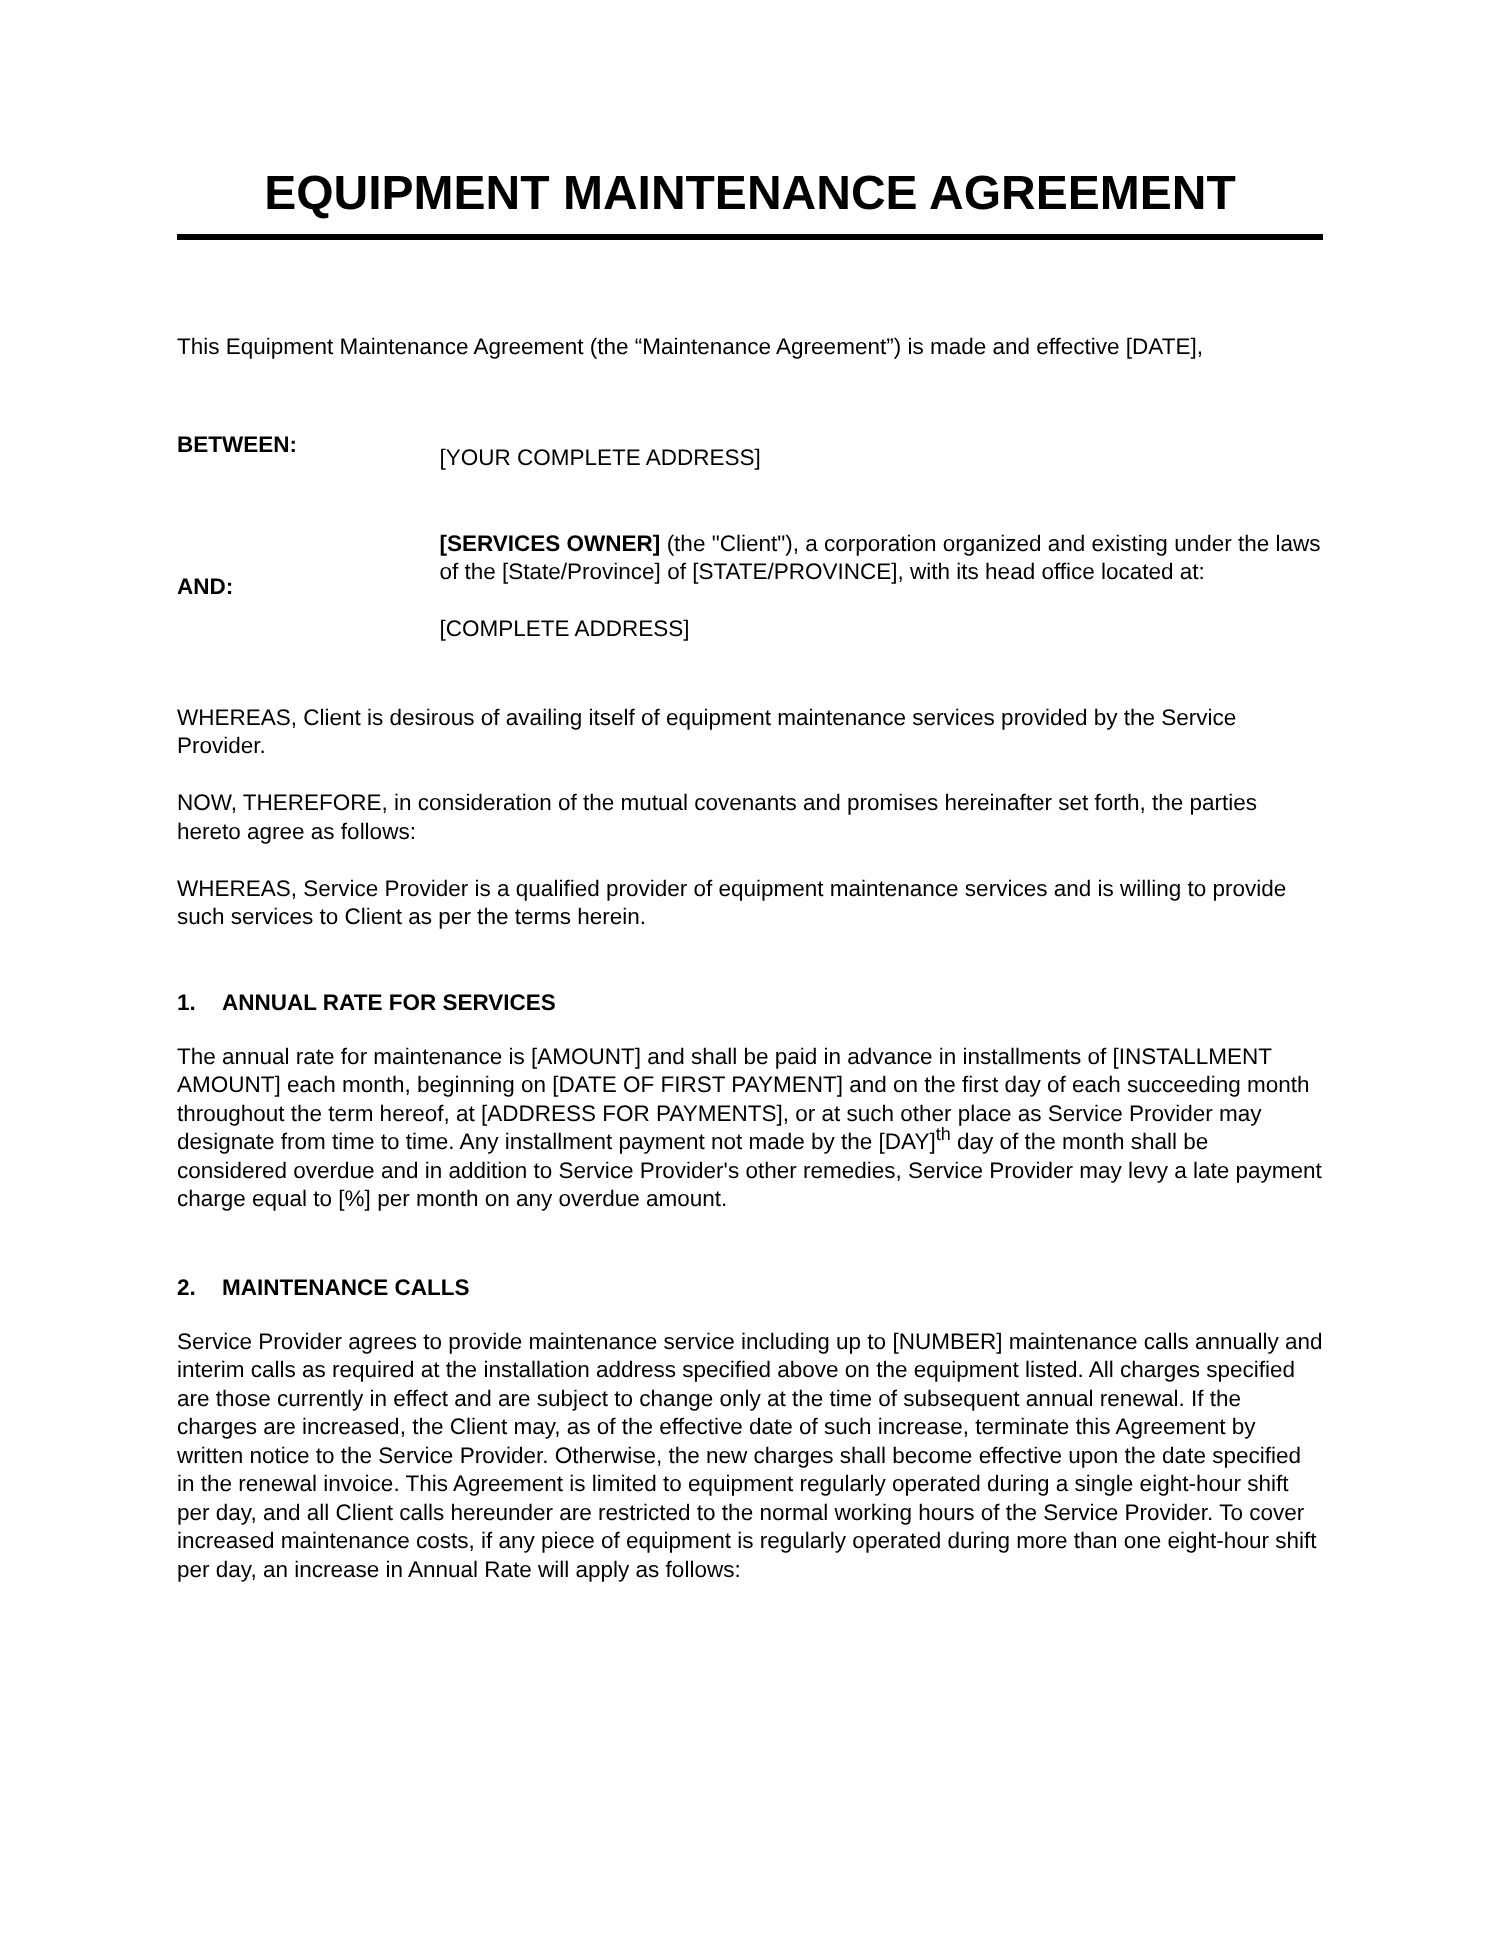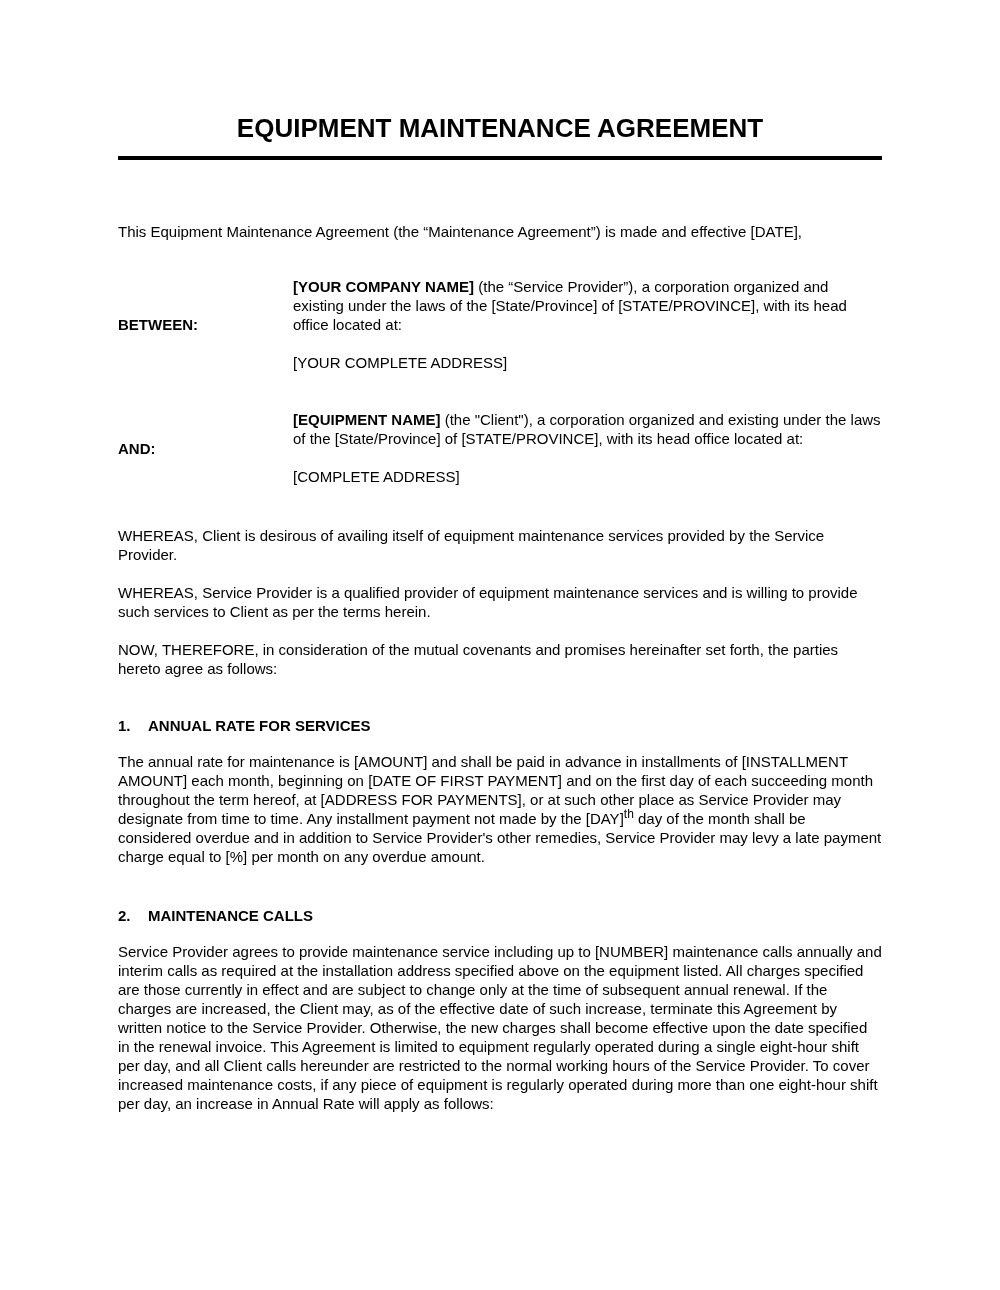--- a/index.html
+++ b/index.html
@@ -14,21 +14,21 @@
   }
   .page {
     position: relative;
     width: 1000px;
     height: 1290px;
     padding: 0 118px;
   }
   .doc-title {
     margin-top: 113px;
     text-align: center;
-    font-size: 26px;
+    font-size: 32px;
     font-weight: bold;
     line-height: 30px;
     letter-spacing: 0px;
   }
   .title-rule {
     margin-top: 13px;
     height: 4px;
     background: #000000;
     width: 100%;
   }
@@ -78,36 +78,35 @@
 <div class="page">
 
   <h1 class="doc-title">EQUIPMENT MAINTENANCE AGREEMENT</h1>
   <div class="title-rule"></div>
 
   <p class="body-text intro">This Equipment Maintenance Agreement (the “Maintenance Agreement”) is made and effective [DATE],</p>
 
   <div class="party party-between body-text">
     <div class="party-label">BETWEEN:</div>
     <div class="party-body">
-      <p><b>[YOUR COMPANY NAME]</b><span> (the “Service Provider”), a corporation organized and existing under the laws of the [State/Province] of [STATE/PROVINCE], with its head office located at:</span></p>
       <p class="party-address">[YOUR COMPLETE ADDRESS]</p>
     </div>
   </div>
 
   <div class="party party-and body-text">
     <div class="party-label">AND:</div>
     <div class="party-body">
-      <p><b>[EQUIPMENT NAME]</b><span> (the "Client"), a corporation organized and existing under the laws of the [State/Province] of [STATE/PROVINCE], with its head office located at:</span></p>
+      <p><b>[SERVICES OWNER]</b><span> (the "Client"), a corporation organized and existing under the laws of the [State/Province] of [STATE/PROVINCE], with its head office located at:</span></p>
       <p class="party-address">[COMPLETE ADDRESS]</p>
     </div>
   </div>
 
   <p class="body-text recital-1">WHEREAS, Client is desirous of availing itself of equipment maintenance services provided by the Service Provider.</p>
+  <p class="body-text recital-3">NOW, THEREFORE, in consideration of the mutual covenants and promises hereinafter set forth, the parties hereto agree as follows:</p>
   <p class="body-text recital-2">WHEREAS, Service Provider is a qualified provider of equipment maintenance services and is willing to provide such services to Client as per the terms herein.</p>
-  <p class="body-text recital-3">NOW, THEREFORE, in consideration of the mutual covenants and promises hereinafter set forth, the parties hereto agree as follows:</p>
 
   <div class="section-heading heading-1">
     <span class="sec-num">1.</span>
     <span>ANNUAL RATE FOR SERVICES</span>
   </div>
   <p class="body-text section-para"><span>The annual rate for maintenance is [AMOUNT] and shall be paid in advance in installments of [INSTALLMENT AMOUNT] each month, beginning on [DATE OF FIRST PAYMENT] and on the first day of each succeeding month throughout the term hereof, at [ADDRESS FOR PAYMENTS], or at such other place as Service Provider may designate from time to time. Any installment payment not made by the [DAY]</span><sup>th</sup><span> day of the month shall be considered overdue and in addition to Service Provider's other remedies, Service Provider may levy a late payment charge equal to [%] per month on any overdue amount.</span></p>
 
   <div class="section-heading heading-2">
     <span class="sec-num">2.</span>
     <span>MAINTENANCE CALLS</span>

